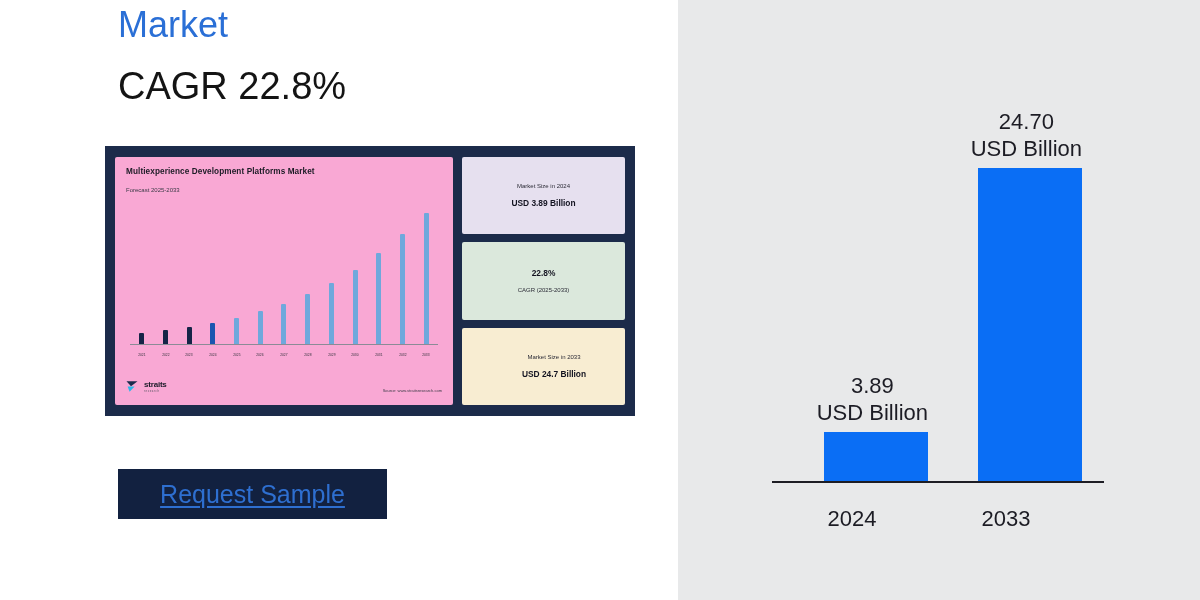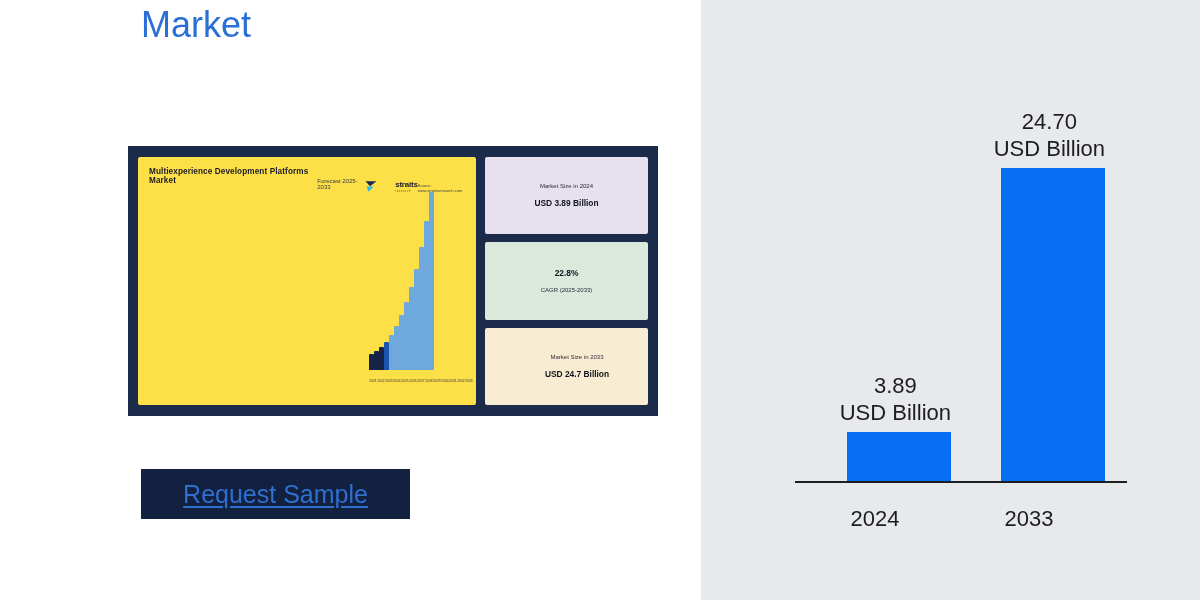--- a/index.html
+++ b/index.html
@@ -20,21 +20,20 @@
     position: absolute;
     inset: 0;
     display: flex;
   }
   #left-panel {
     position: relative;
     width: 678px;
     height: 600px;
     background: #ffffff;
     flex: 0 0 678px;
-    margin-left: 23px;
   }
   #right-panel {
     position: relative;
     width: 522px;
     height: 600px;
     background: #e8e9ea;
     flex: 0 0 522px;
   }
 
   
@@ -70,27 +69,27 @@
     width: 530px;
     height: 270px;
     background: #1c2b4a;
     box-sizing: border-box;
     padding: 11px 10px;
     display: flex;
     gap: 9px;
   }
   #chart-card {
     flex: 0 0 338px;
-    background: #fde047;
+    background: #f9a8d4;
     border-radius: 2px;
     position: relative;
     box-sizing: border-box;
     padding: 10px 11px 12px 11px;
     display: flex;
-    flex-direction: row;
+    flex-direction: column;
   }
   #ig-title {
     font-size: 8.2px;
     font-weight: bold;
     color: #1b1b25;
     letter-spacing: 0.1px;
   }
   #ig-subtitle {
     margin-top: 11px;
     font-size: 6px;
@@ -147,21 +146,21 @@
 
   #chart-footer {
     display: flex;
     align-items: flex-end;
     justify-content: space-between;
     height: 26px;
   }
   #logo {
     display: flex;
     align-items: center;
-    gap: 14px;
+    gap: 2px;
   }
   #logo-mark { display: block; }
   #logo-text-wrap { line-height: 1; }
   #logo-text {
     font-size: 8px;
     font-weight: bold;
     color: #1b1b28;
     letter-spacing: -0.2px;
   }
   #logo-sub {
@@ -281,20 +280,21 @@
 
 <div id="page">
 
   <div id="left-panel">
 
     <div id="headline-block">
       <div class="headline-line">Multiexperience Development Platforms</div>
       <div class="headline-line">Market</div>
     </div>
 
+    <div id="cagr-line">CAGR 22.8%</div>
 
     <div id="infographic">
 
       <div id="chart-card">
         <div id="ig-title">Multiexperience Development Platforms Market</div>
         <div id="ig-subtitle">Forecast 2025-2033</div>
 
         <div id="mini-chart">
           <div id="mini-plot">
               <div class="mini-col">

